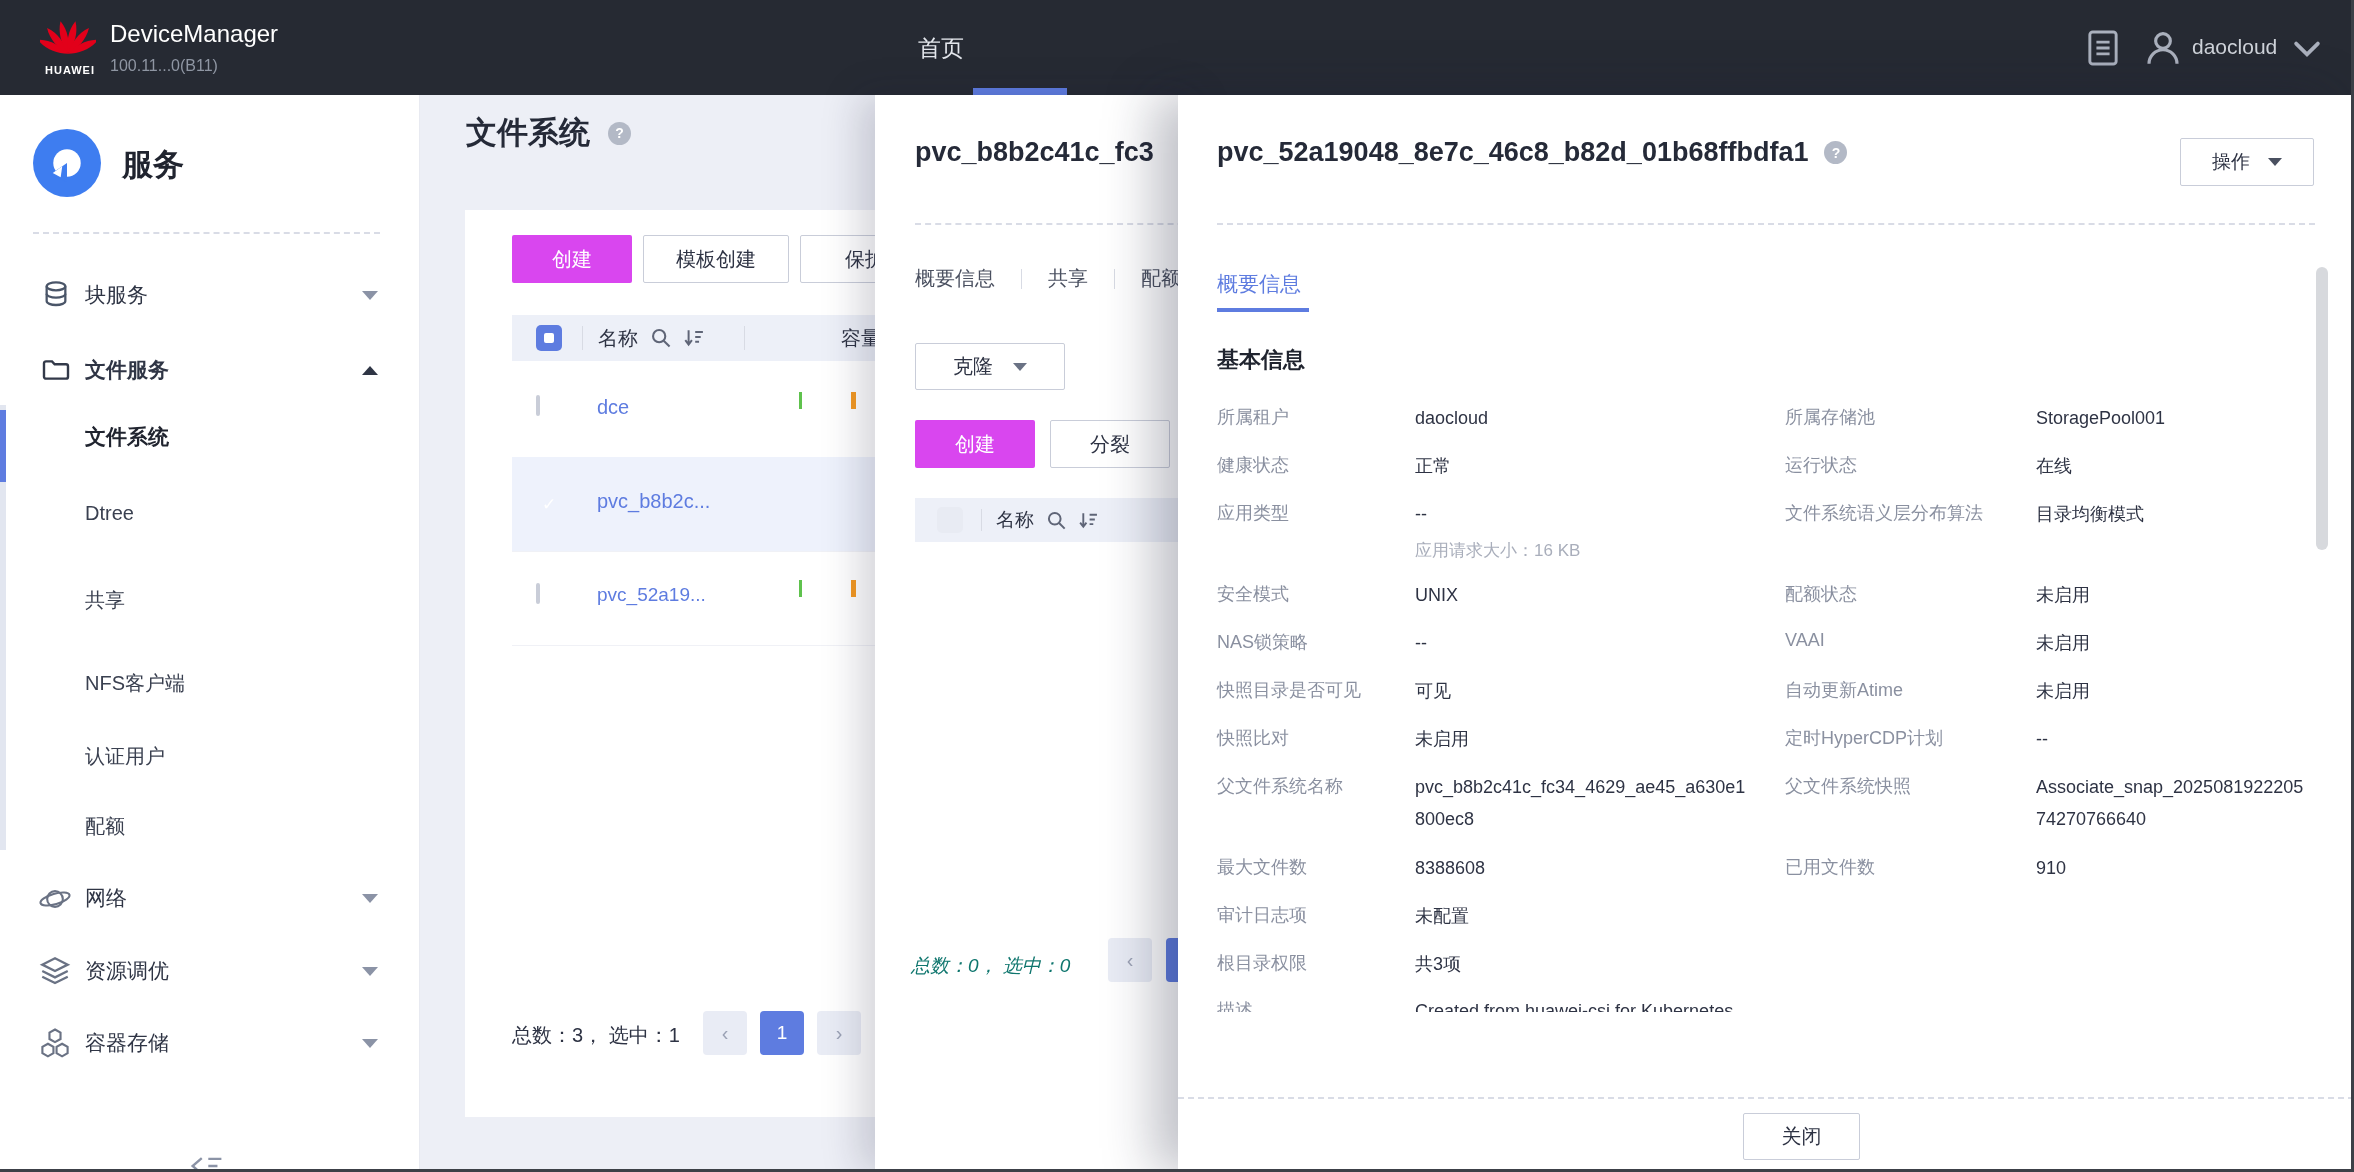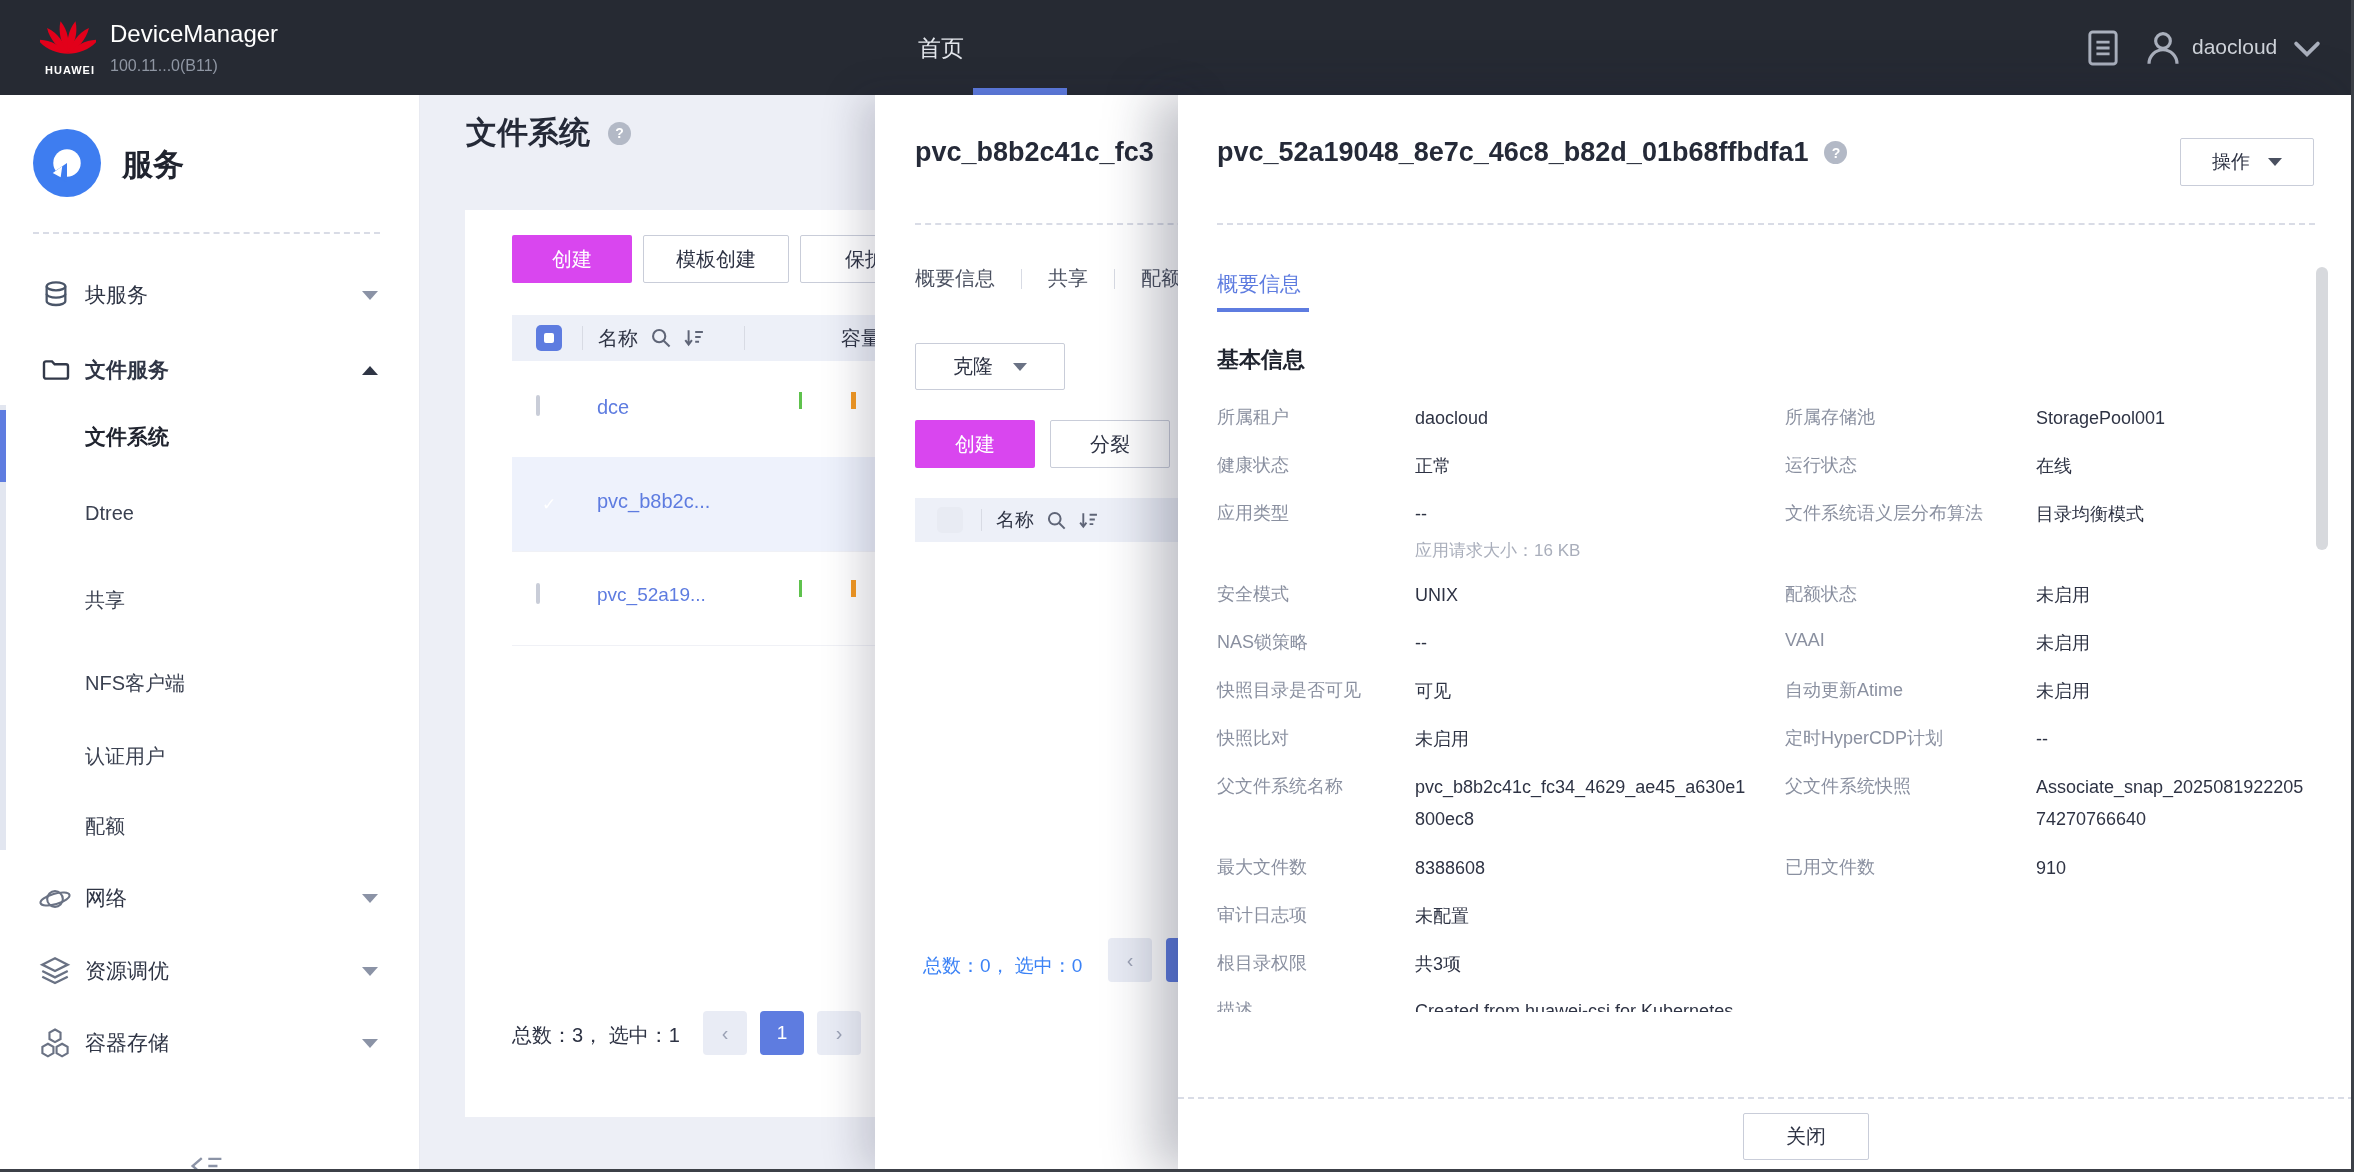--- a/index.html
+++ b/index.html
@@ -292,21 +292,21 @@
           </svg>
       </span>
       <span style="margin-left:10px;">
         <svg width="21" height="19" viewBox="0 0 20 18" fill="none" stroke="#5f6577" stroke-width="1.8">
             <path d="M6 2v12M3 11l3 4 3-4"></path>
             <path d="M12 3.5h7M12 8h5M12 12.5h3.5"></path>
           </svg>
       </span>
     </div>
 
-    <div class="abs" style="left:48px;top:858px;font-size:19px;color:#3b82f6;">总数：0， 选中：0</div>
+    <div class="abs" style="left:36px;top:858px;font-size:19px;color:#0f766e;font-style:italic;">总数：0， 选中：0</div>
     <div class="abs pagebtn" style="left:233px;top:843px;">‹</div>
     <div class="abs pagebtn on" style="left:291px;top:843px;">
       <span>1</span>
       </div>
   </div>
 
   <div class="abs panel" style="left:1178px;top:95px;width:1176px;height:1077px;overflow:hidden;box-shadow:-24px 0 48px rgba(25,30,55,.28);">
     <div class="abs" style="left:39px;top:42px;display:flex;align-items:center;gap:16px;">
       <span style="font-size:27px;font-weight:bold;color:#252a38;">pvc_52a19048_8e7c_46c8_b82d_01b68ffbdfa1</span>
       <span class="help">?</span>
@@ -364,20 +364,20 @@
       <span class="abs kv-value" style="left:858px;top:501px;">--</span>
       <span class="abs kv-label" style="left:607px;top:549px;">父文件系统快照</span>
       <span class="abs kv-value wrapv" style="left:858px;top:546px;width:268px;">Associate_snap_202508192220574270766640</span>
       <span class="abs kv-label" style="left:607px;top:630px;">已用文件数</span>
       <span class="abs kv-value" style="left:858px;top:630px;">910</span>
     </div>
 
     <div class="abs" style="left:1138px;top:172px;width:12px;height:283px;background:#d7d9dd;border-radius:6px;"></div>
 
     <div class="abs dashed" style="left:0;top:1002px;width:1176px;"></div>
-    <div class="abs btn ghost" style="left:565px;top:1018px;width:126px;height:47px;">
+    <div class="abs btn ghost" style="left:565px;top:1018px;width:117px;height:47px;">
       <span>关闭</span>
       </div>
   </div>
 
   <div class="abs" style="left:2351px;top:0;width:3px;height:1172px;background:#3c4047;"></div>
   <div class="abs" style="left:0;top:1169px;width:2354px;height:3px;background:#3c4047;"></div>
 </div>
 
 </body></html>

